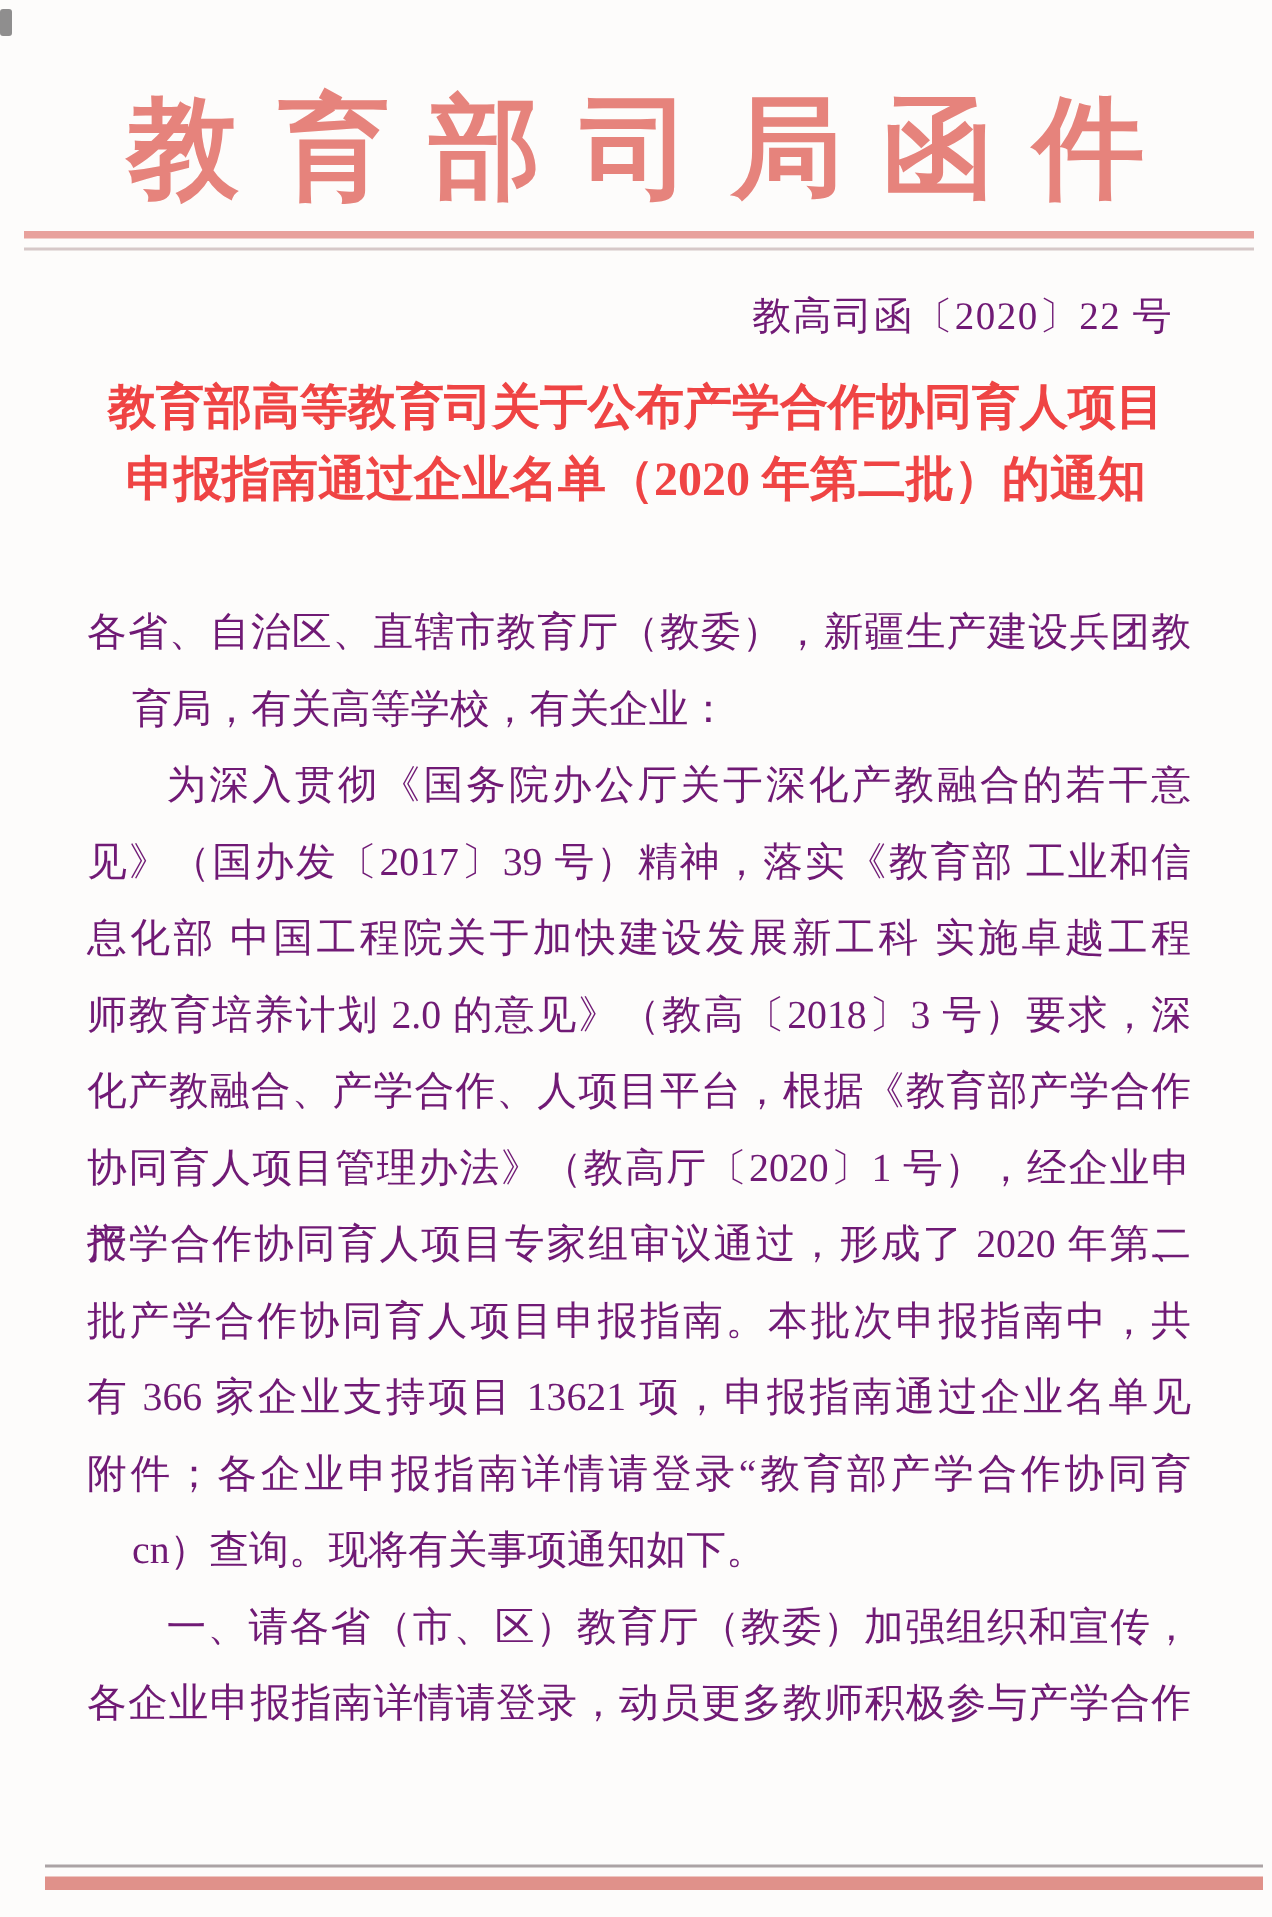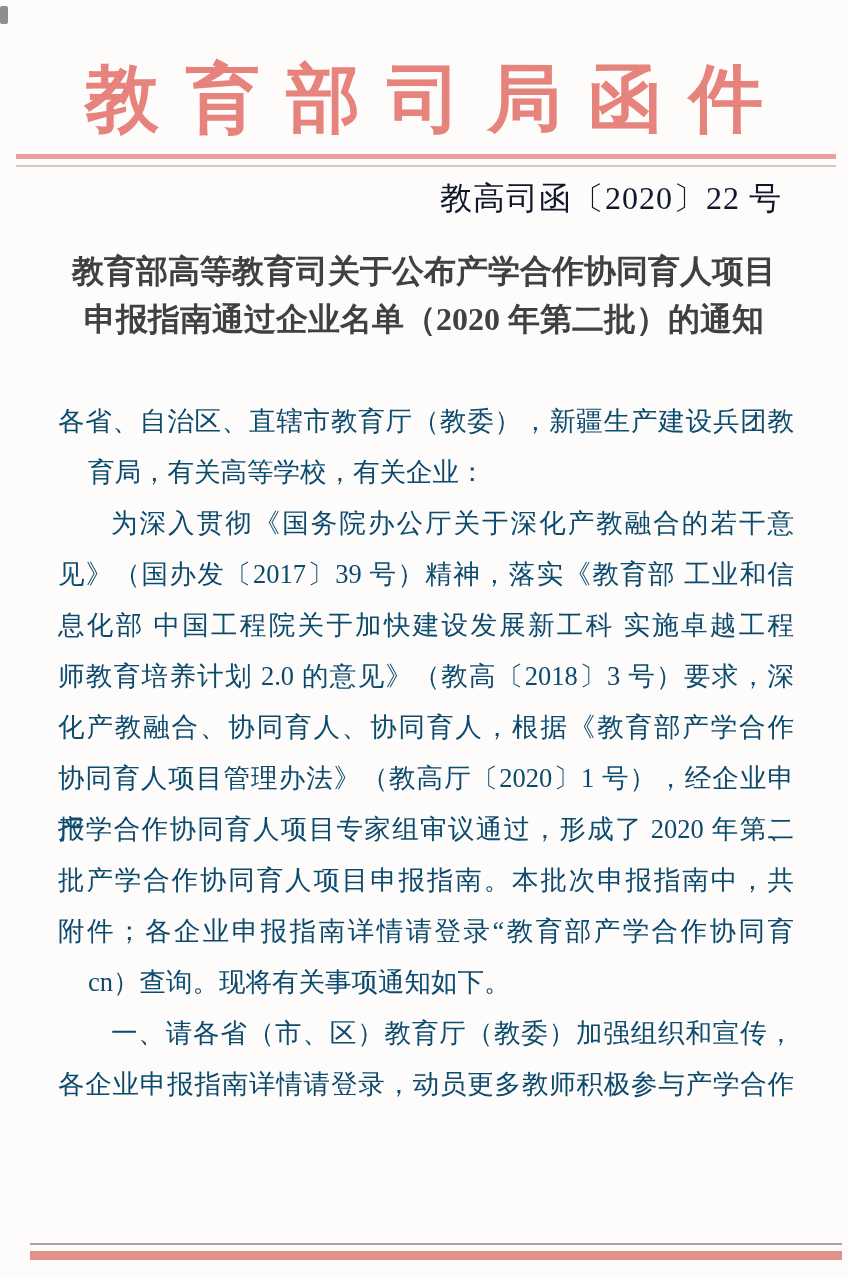--- a/index.html
+++ b/index.html
@@ -10,31 +10,31 @@
   }
   .letterhead {
     position:absolute; top:50px; left:0; right:0;
     text-align:center; font-size:74px; font-weight:bold;
     color:#e6837c; letter-spacing:0.36em; text-indent:0.36em;
     white-space:nowrap;
   }
   .rule-top-thick { position:absolute; top:154px; left:16px; right:12px; height:5px; background:#e8a19c; }
   .rule-top-thin  { position:absolute; top:165px; left:16px; right:12px; height:2px; background:#d6c8c8; }
   .doc-number {
-    position:absolute; top:177px; right:66px;
-    font-size:32px; color:#0f172a; letter-spacing:1px; white-space:nowrap;
+    position:absolute; top:193px; right:66px;
+    font-size:26px; color:#701a75; letter-spacing:1px; white-space:nowrap;
   }
   .title-block {
     position:absolute; top:247px; left:36px; right:36px;
-    text-align:center; color:#404040; font-weight:bold;
+    text-align:center; color:#ef4444; font-weight:bold;
   }
   .title-line { font-size:32px; line-height:48px; margin:0; white-space:nowrap; }
   .body-block {
     position:absolute; top:396px; left:58px; width:736px;
-    font-size:26.5px; color:#0c4a6e;
+    font-size:26.5px; color:#701a75;
   }
   .line {
     margin:0; height:51px; line-height:51px;
     text-align:justify; text-align-last:justify;
     text-justify:inter-ideograph;
   }
   .line.last { text-align-last:left;margin-left:30px; }
   .line.indent { text-indent:2em; }
   .footer-thin  { position:absolute; top:1243px; left:30px; right:6px; height:2px; background:#aba3a5; }
   .footer-thick { position:absolute; top:1251px; left:30px; right:6px; height:9px; background:#e0918a; }
@@ -59,24 +59,25 @@
     <p class="title-line">申报指南通过企业名单（2020 年第二批）的通知</p>
   </div>
 
   <div class="body-block">
     <p class="line">各省、自治区、直辖市教育厅（教委），新疆生产建设兵团教</p>
     <p class="line last">育局，有关高等学校，有关企业：</p>
     <p class="line indent">为深入贯彻《国务院办公厅关于深化产教融合的若干意</p>
     <p class="line">见》（国办发〔2017〕39 号）精神，落实《教育部 工业和信</p>
     <p class="line">息化部 中国工程院关于加快建设发展新工科 实施卓越工程</p>
     <p class="line">师教育培养计划 2.0 的意见》（教高〔2018〕3 号）要求，深</p>
-    <p class="line">化产教融合、协同育人、协同育人，根据《教育部产学合作</p>
+    <p class="line">化产教融合、产学合作、人项目平台，根据《教育部产学合作</p>
     <p class="line">协同育人项目管理办法》（教高厅〔2020〕1 号），经企业申报、</p>
     <p class="line">产学合作协同育人项目专家组审议通过，形成了 2020 年第二</p>
     <p class="line">批产学合作协同育人项目申报指南。本批次申报指南中，共</p>
+    <p class="line">有 366 家企业支持项目 13621 项，申报指南通过企业名单见</p>
     <p class="line">附件；各企业申报指南详情请登录“教育部产学合作协同育</p>
     <p class="line last">cn）查询。现将有关事项通知如下。</p>
     <p class="line indent">一、请各省（市、区）教育厅（教委）加强组织和宣传，</p>
     <p class="line">各企业申报指南详情请登录，动员更多教师积极参与产学合作</p>
   </div>
 
   <div class="footer-thin"></div>
   <div class="footer-thick"></div>
 
 </div>

